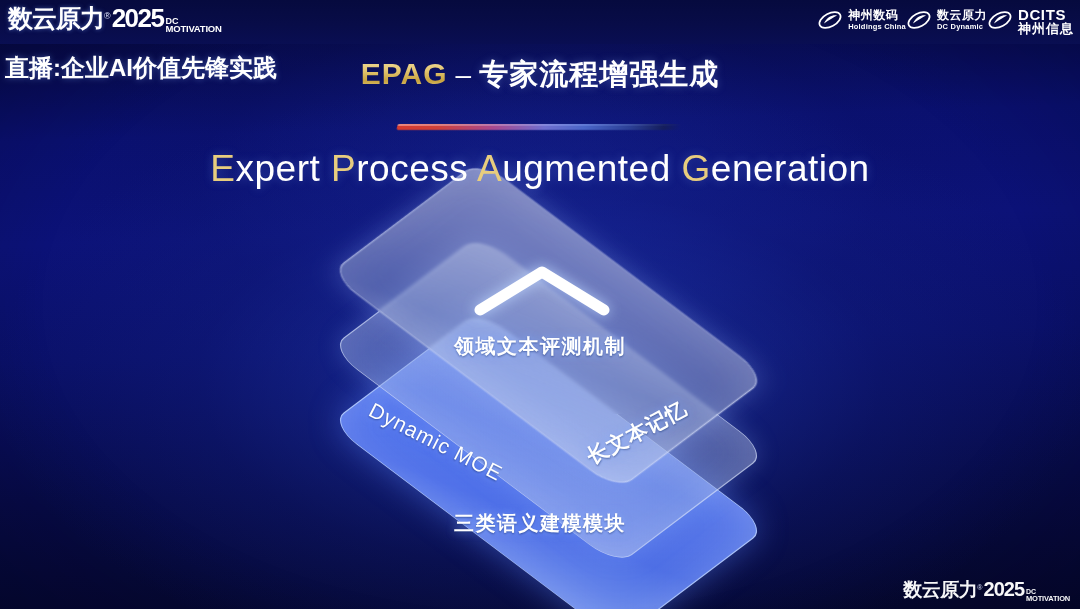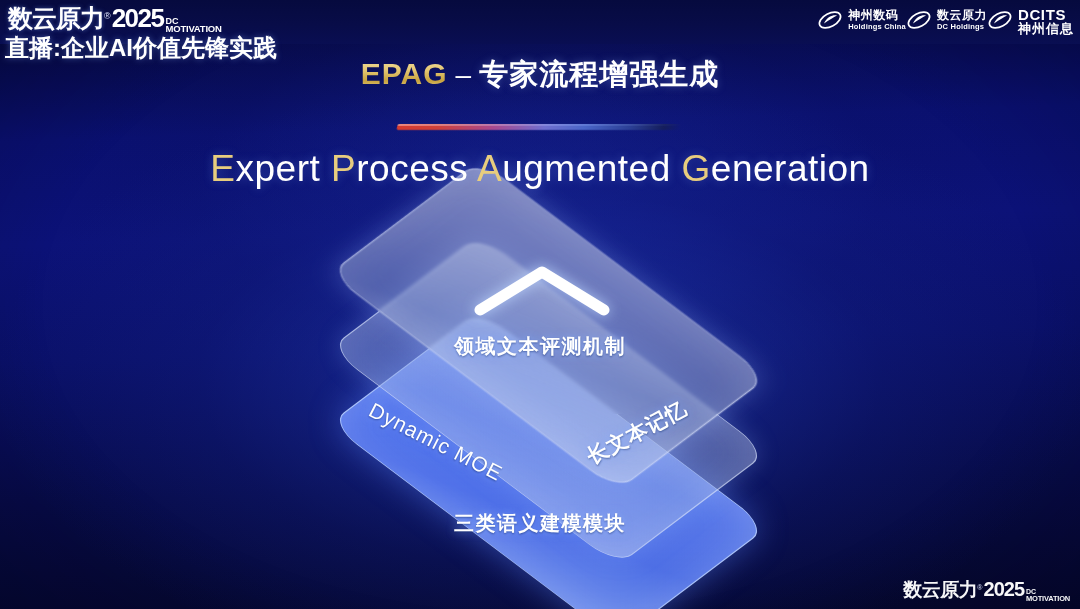--- a/index.html
+++ b/index.html
@@ -38,21 +38,21 @@
     font-family:"Liberation Sans","DejaVu Sans",sans-serif;
   }
   .hdr-logo .dcm{
     display:inline-block;margin-left:2px;position:relative;top:-3px;
     line-height:8px;text-align:left;
   }
   .hdr-logo .dcm .d1{font-size:9px;font-weight:bold;color:#ffffff;letter-spacing:0px;display:block;}
   .hdr-logo .dcm .d2{font-size:9.5px;font-weight:bold;color:#ffffff;letter-spacing:-.2px;display:block;}
 
   .live-line{
-    position:absolute;left:5px;top:32px;z-index:41;
+    position:absolute;left:5px;top:52px;z-index:41;
     font-size:24px;font-weight:bold;color:#ffffff;letter-spacing:0px;
     text-shadow:0 0 6px rgba(130,170,255,.45);
     white-space:nowrap;
   }
 
   
   .partners{
     position:absolute;right:6px;top:5px;height:30px;
     display:flex;align-items:center;z-index:41;
   }
@@ -207,21 +207,21 @@
       </span>
     </div>
 
     <div class="plogo">
       <svg class="swoosh" viewBox="0 0 52 48">
         <ellipse cx="26" cy="24" rx="23" ry="13" fill="none" stroke="#ffffff" stroke-width="3.4" transform="rotate(-28 26 24)"></ellipse>
         <path d="M14 31 C20 16, 34 13, 40 15 C33 19, 24 24, 14 31 Z" fill="#ffffff"></path>
       </svg>
       <span class="ptxt">
         <span class="p-cn">数云原力</span>
-        <span class="p-en">DC Holdings</span>
+        <span class="p-en">DC Dynamic</span>
       </span>
     </div>
 
     <div class="plogo">
       <svg class="swoosh" viewBox="0 0 52 48">
         <ellipse cx="26" cy="24" rx="23" ry="13" fill="none" stroke="#ffffff" stroke-width="3.4" transform="rotate(-28 26 24)"></ellipse>
         <path d="M14 31 C20 16, 34 13, 40 15 C33 19, 24 24, 14 31 Z" fill="#ffffff"></path>
       </svg>
       <span class="ptxt alt">
         <span class="p-en" style="font-size:15px;letter-spacing:.6px;">DCITS</span>

